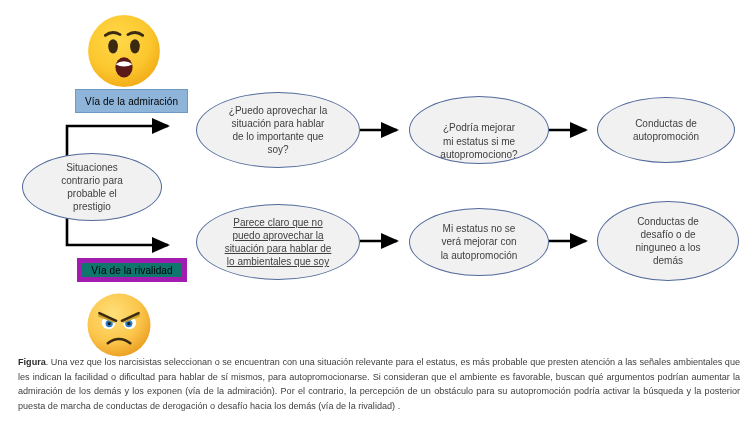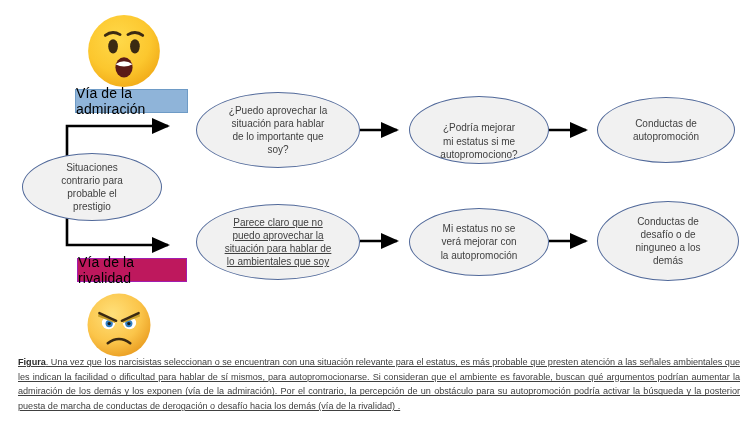--- a/index.html
+++ b/index.html
@@ -30,31 +30,31 @@
   }
   .emoji svg { display: block; }
 
   
   .path-box {
     position: absolute;
     box-sizing: border-box;
     display: flex;
     align-items: center;
     justify-content: center;
-    font-size: 14px;
+    font-size: 10px;
     color: #000000;
     letter-spacing: .1px;
   }
   .path-box.admiration {
     background: #8fb4d9;
     border: 1px solid #6e9bc6;
   }
   .path-box.rivalidad {
-    background: #be185d;
-    border: 1px solid #a21caf;
+    background: #0f766e;
+    border: 5px solid #a21caf;
   }
 
   
   .ellipse {
     position: absolute;
     box-sizing: border-box;
     background: #f1f1f1;
     border: 1px solid #51699a;
     border-radius: 50%;
     display: flex;
@@ -72,21 +72,20 @@
   #caption {
     position: absolute;
     left: 18px;
     top: 355px;
     width: 722px;
     font-size: 9.1px;
     line-height: 1.62;
     color: #404040;
     text-align: justify;
     text-justify: inter-word;
-    text-decoration: underline;
   }
   #caption b { color: #2b2b2b; }
 </style>
 </head>
 <body>
 
 <svg id="canvas" viewBox="0 0 754 424" xmlns="http://www.w3.org/2000/svg">
   <defs>
     <marker id="arrowhead" markerWidth="7" markerHeight="7" refX="6.2" refY="3.1" orient="auto" markerUnits="strokeWidth">
       <path d="M0,0 L7,3.1 L0,6.2 z" fill="#000000"></path>

